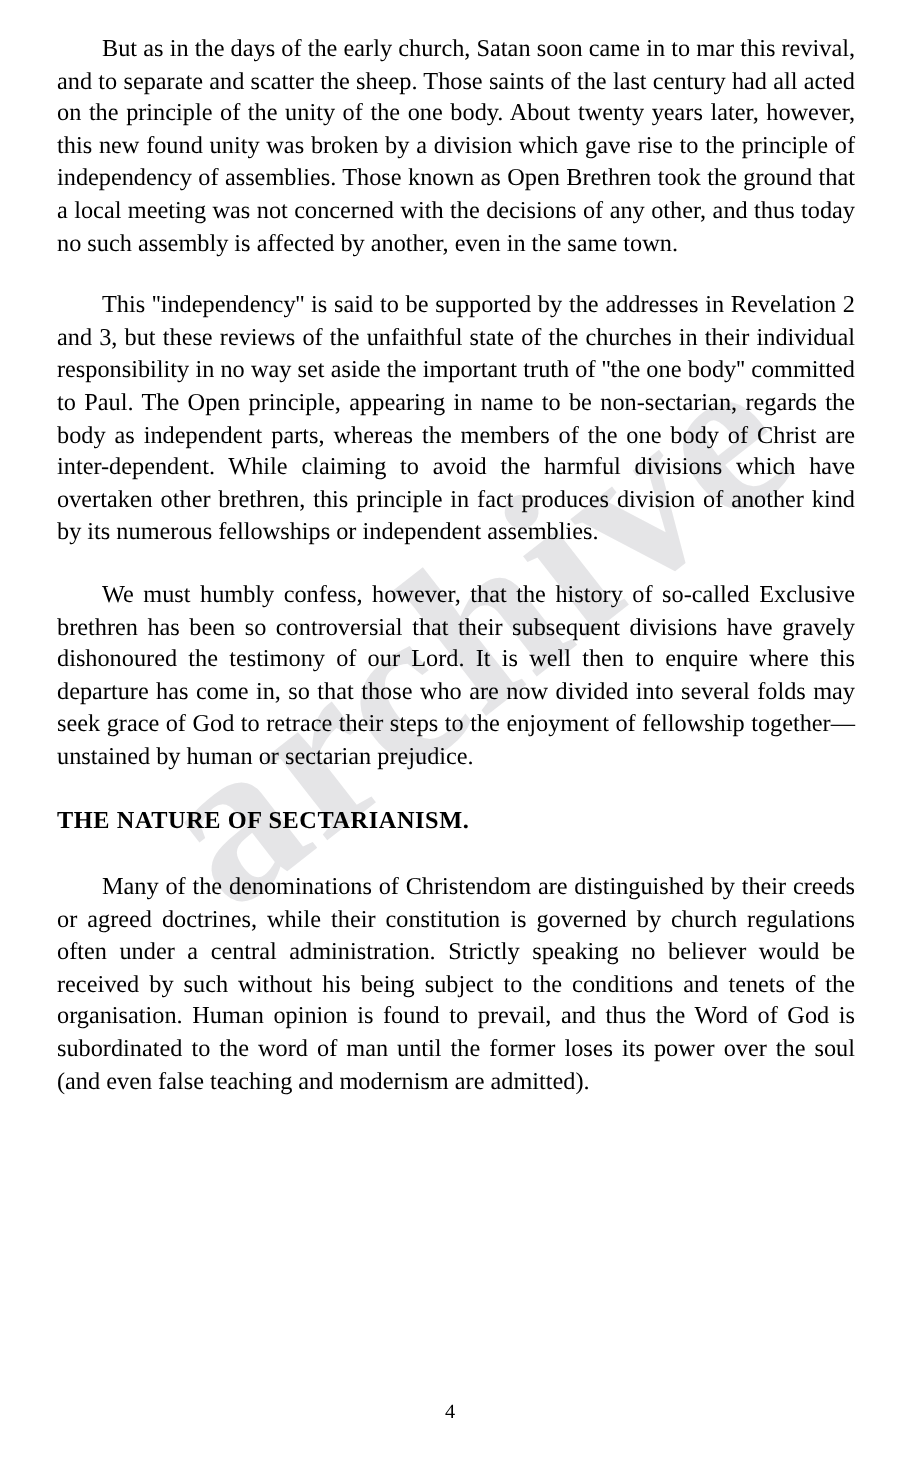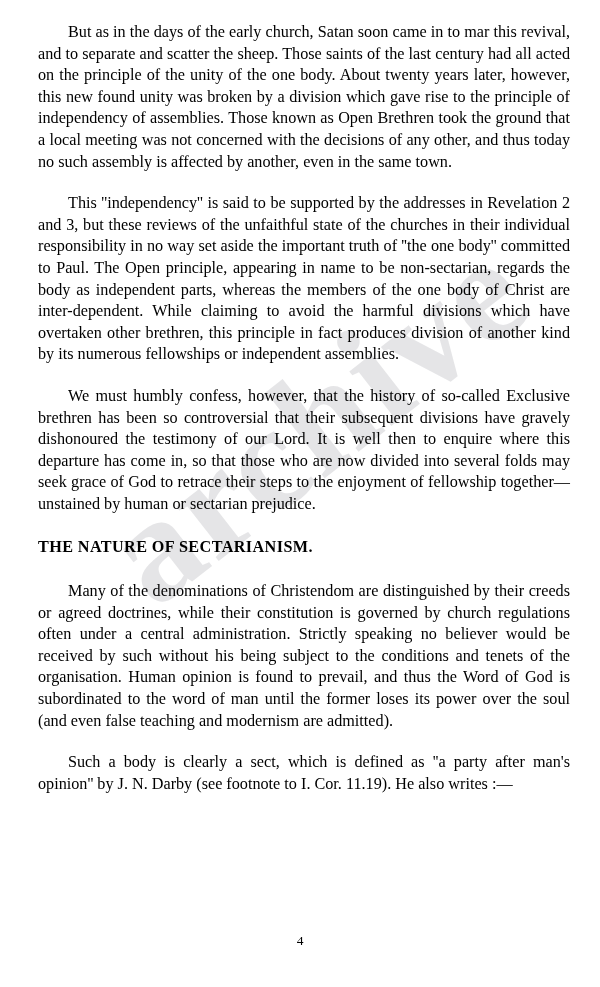--- a/index.html
+++ b/index.html
@@ -98,20 +98,19 @@
 
   <div class="content">
 
     <p class="body-par">But as in the days of the early church, Satan soon came in to mar this revival, and to separate and scatter the sheep. Those saints of the last century had all acted on the principle of the unity of the one body.  About twenty years later, however, this new found unity was broken by a division which gave rise to the principle of independency of assemblies.  Those known as Open Brethren took the ground that a local meeting was not concerned with the decisions of any other, and thus today no such assembly is affected by another, even in the same town.</p>
     <p class="body-par">This ''independency'' is said to be supported by the addresses in Revelation 2 and 3, but these reviews of the unfaithful state of the churches in their individual responsibility in no way set aside the important truth of ''the one body'' committed to Paul.  The Open principle, appearing in name to be non-sectarian, regards the body as independent parts, whereas the members of the one body of Christ are inter-dependent.  While claiming to avoid the harmful divisions which have overtaken other brethren, this principle in fact produces division of another kind by its numerous fellowships or independent assemblies.</p>
     <p class="body-par">We must humbly confess, however, that the history of so-called Exclusive brethren has been so controversial that their subsequent divisions have gravely dishonoured the testimony of our Lord.  It is well then to enquire where this departure has come in, so that those who are now divided into several folds may seek grace of God to retrace their steps to the enjoyment of fellowship together—unstained by human or sectarian prejudice.</p>
 
     <h2 class="section-head">THE NATURE OF SECTARIANISM.</h2>
 
     <p class="body-par">Many of the denominations of Christendom are distinguished by their creeds or agreed doctrines, while their constitution is governed by church regulations often under a central administration.  Strictly speaking no believer would be received by such without his being subject to the conditions and tenets of the organisation.  Human opinion is found to prevail, and thus the Word of God is subordinated to the word of man until the former loses its power over the soul (and even false teaching and modernism are admitted).</p>
-    <p class="body-par">Such a body is clearly a sect, which is defined as ''a party after man's opinion'' by J. N. Darby (see footnote to I. Cor. 11.19).  He also writes :—</p>
 
 
   </div>
 
   <div class="page-number">4</div>
 
 </div>
 
 </body></html>

